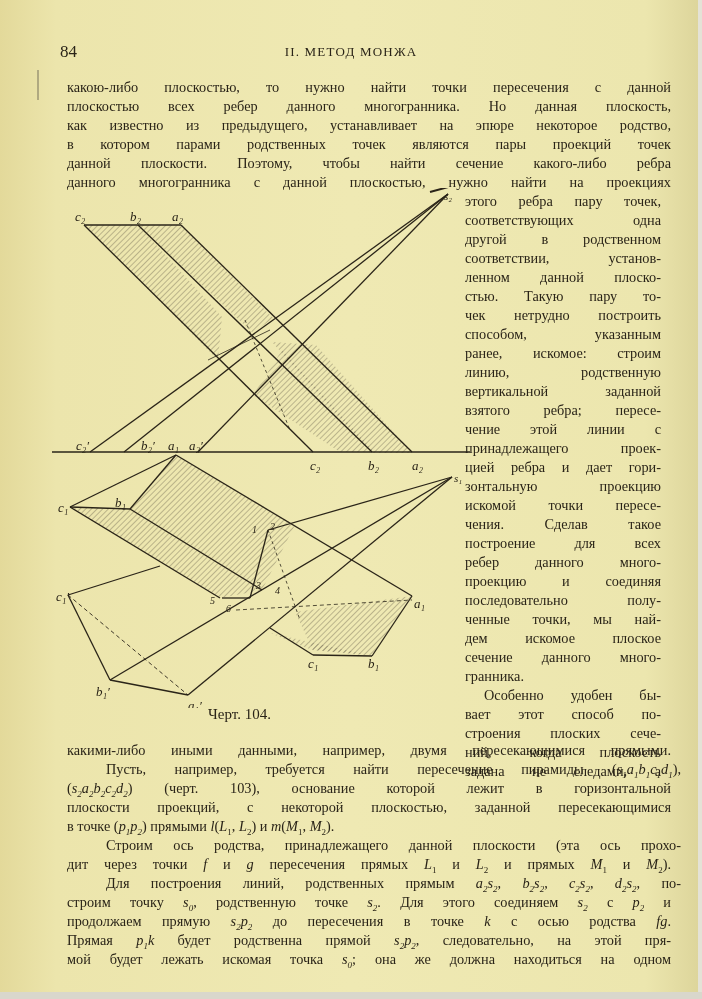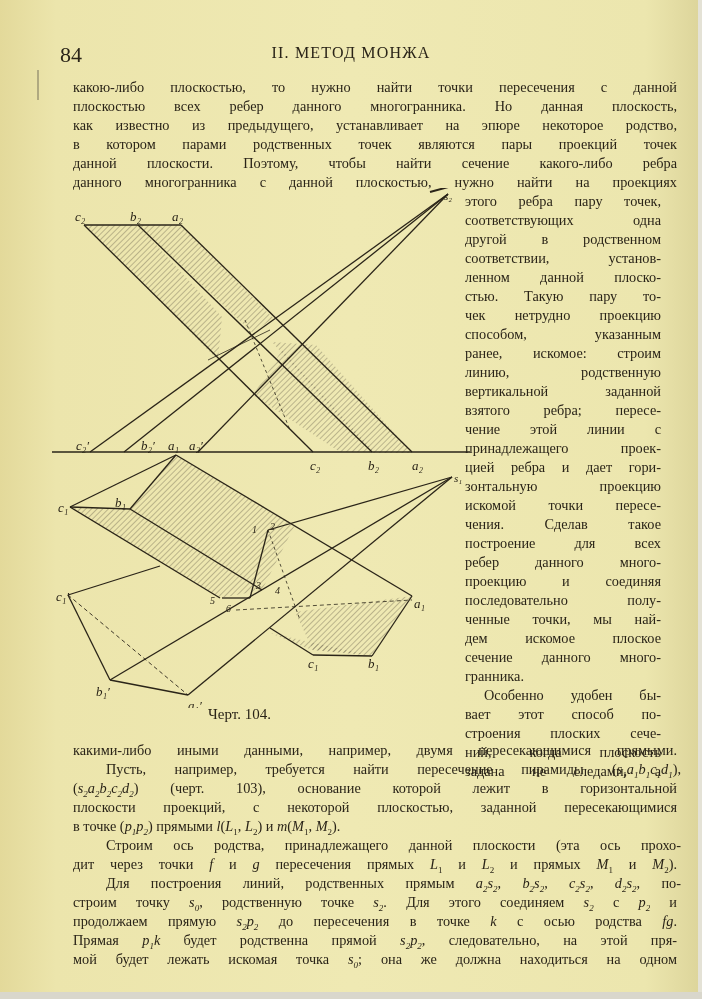--- a/index.html
+++ b/index.html
@@ -10,27 +10,27 @@
     color:#2a2418;
     position:relative;
   }
   .page {
     position:absolute; left:0; top:0; width:702px; height:999px;
     background: linear-gradient(90deg,#e3d99a 0%, #ece5ac 8%, #efe9b3 50%, #ece6ae 92%, #dcd49a 100%);
   }
   .bottom-strip { position:absolute; left:0; top:992px; width:702px; height:7px; background:#d9d7cc; }
   .right-strip { position:absolute; right:0; top:0; width:4px; height:999px; background:#e4e2d6; }
   .margin-mark { position:absolute; left:37px; top:70px; width:2px; height:30px; background:#8a8468; opacity:.6; }
-  .page-number { position:absolute; left:60px; top:42px; font-size:22px; }
-  .running-head { position:absolute; left:0; width:702px; top:44px; text-align:center; font-size:16px; letter-spacing:1.2px; }
+  .page-number { position:absolute; left:60px; top:42px; font-size:17px; }
+  .running-head { position:absolute; left:0; width:702px; top:44px; text-align:center; font-size:13px; letter-spacing:1.2px; }
   .line {
     position:absolute; font-size:14.3px; white-space:nowrap; line-height:19px;
     text-align:justify; text-align-last:justify;
   }
-  .full { left:73px; width:604px; }
+  .full { left:67px; width:604px; }
   .col  { left:465px; width:196px;font-family:Liberation Serif, serif; }
   .indent { left:86px; width:575px;margin-left:20px; }
   .col-indent { left:484px; width:177px; }
   .last { text-align-last:left; }
   i { font-style:italic; }
   sub { font-size:9px; }
   .figure { position:absolute; left:30px; top:188px; width:440px; height:520px; }
   .caption { position:absolute; left:208px; top:706px; font-size:15px; }
 </style>
 </head>
@@ -50,21 +50,21 @@
 <div class="line full" style="top:135px">в котором парами родственных точек являются пары проекций точек</div>
 <div class="line full" style="top:154px">данной плоскости. Поэтому, чтобы найти сечение какого-либо ребра</div>
 <div class="line full" style="top:173px">данного многогранника с данной плоскостью, нужно найти на проекциях</div>
 
 <div class="line col" style="top:192px">этого ребра пару точек,</div>
 <div class="line col" style="top:211px">соответствующих одна</div>
 <div class="line col" style="top:230px">другой в родственном</div>
 <div class="line col" style="top:249px">соответствии, установ-</div>
 <div class="line col" style="top:268px">ленном данной плоско-</div>
 <div class="line col" style="top:287px">стью. Такую пару то-</div>
-<div class="line col" style="top:306px">чек нетрудно проекцию</div>
+<div class="line col" style="top:306px">чек нетрудно построить</div>
 <div class="line col" style="top:325px">способом, указанным</div>
 <div class="line col" style="top:344px">ранее, искомое: строим</div>
 <div class="line col" style="top:363px">линию, родственную</div>
 <div class="line col" style="top:382px">вертикальной заданной</div>
 <div class="line col" style="top:401px">взятого ребра; пересе-</div>
 <div class="line col" style="top:420px">чение этой линии с</div>
 <div class="line col" style="top:439px">принадлежащего проек-</div>
 <div class="line col" style="top:458px">цией ребра и дает гори-</div>
 <div class="line col" style="top:477px">зонтальную проекцию</div>
 <div class="line col" style="top:496px">искомой точки пересе-</div>

